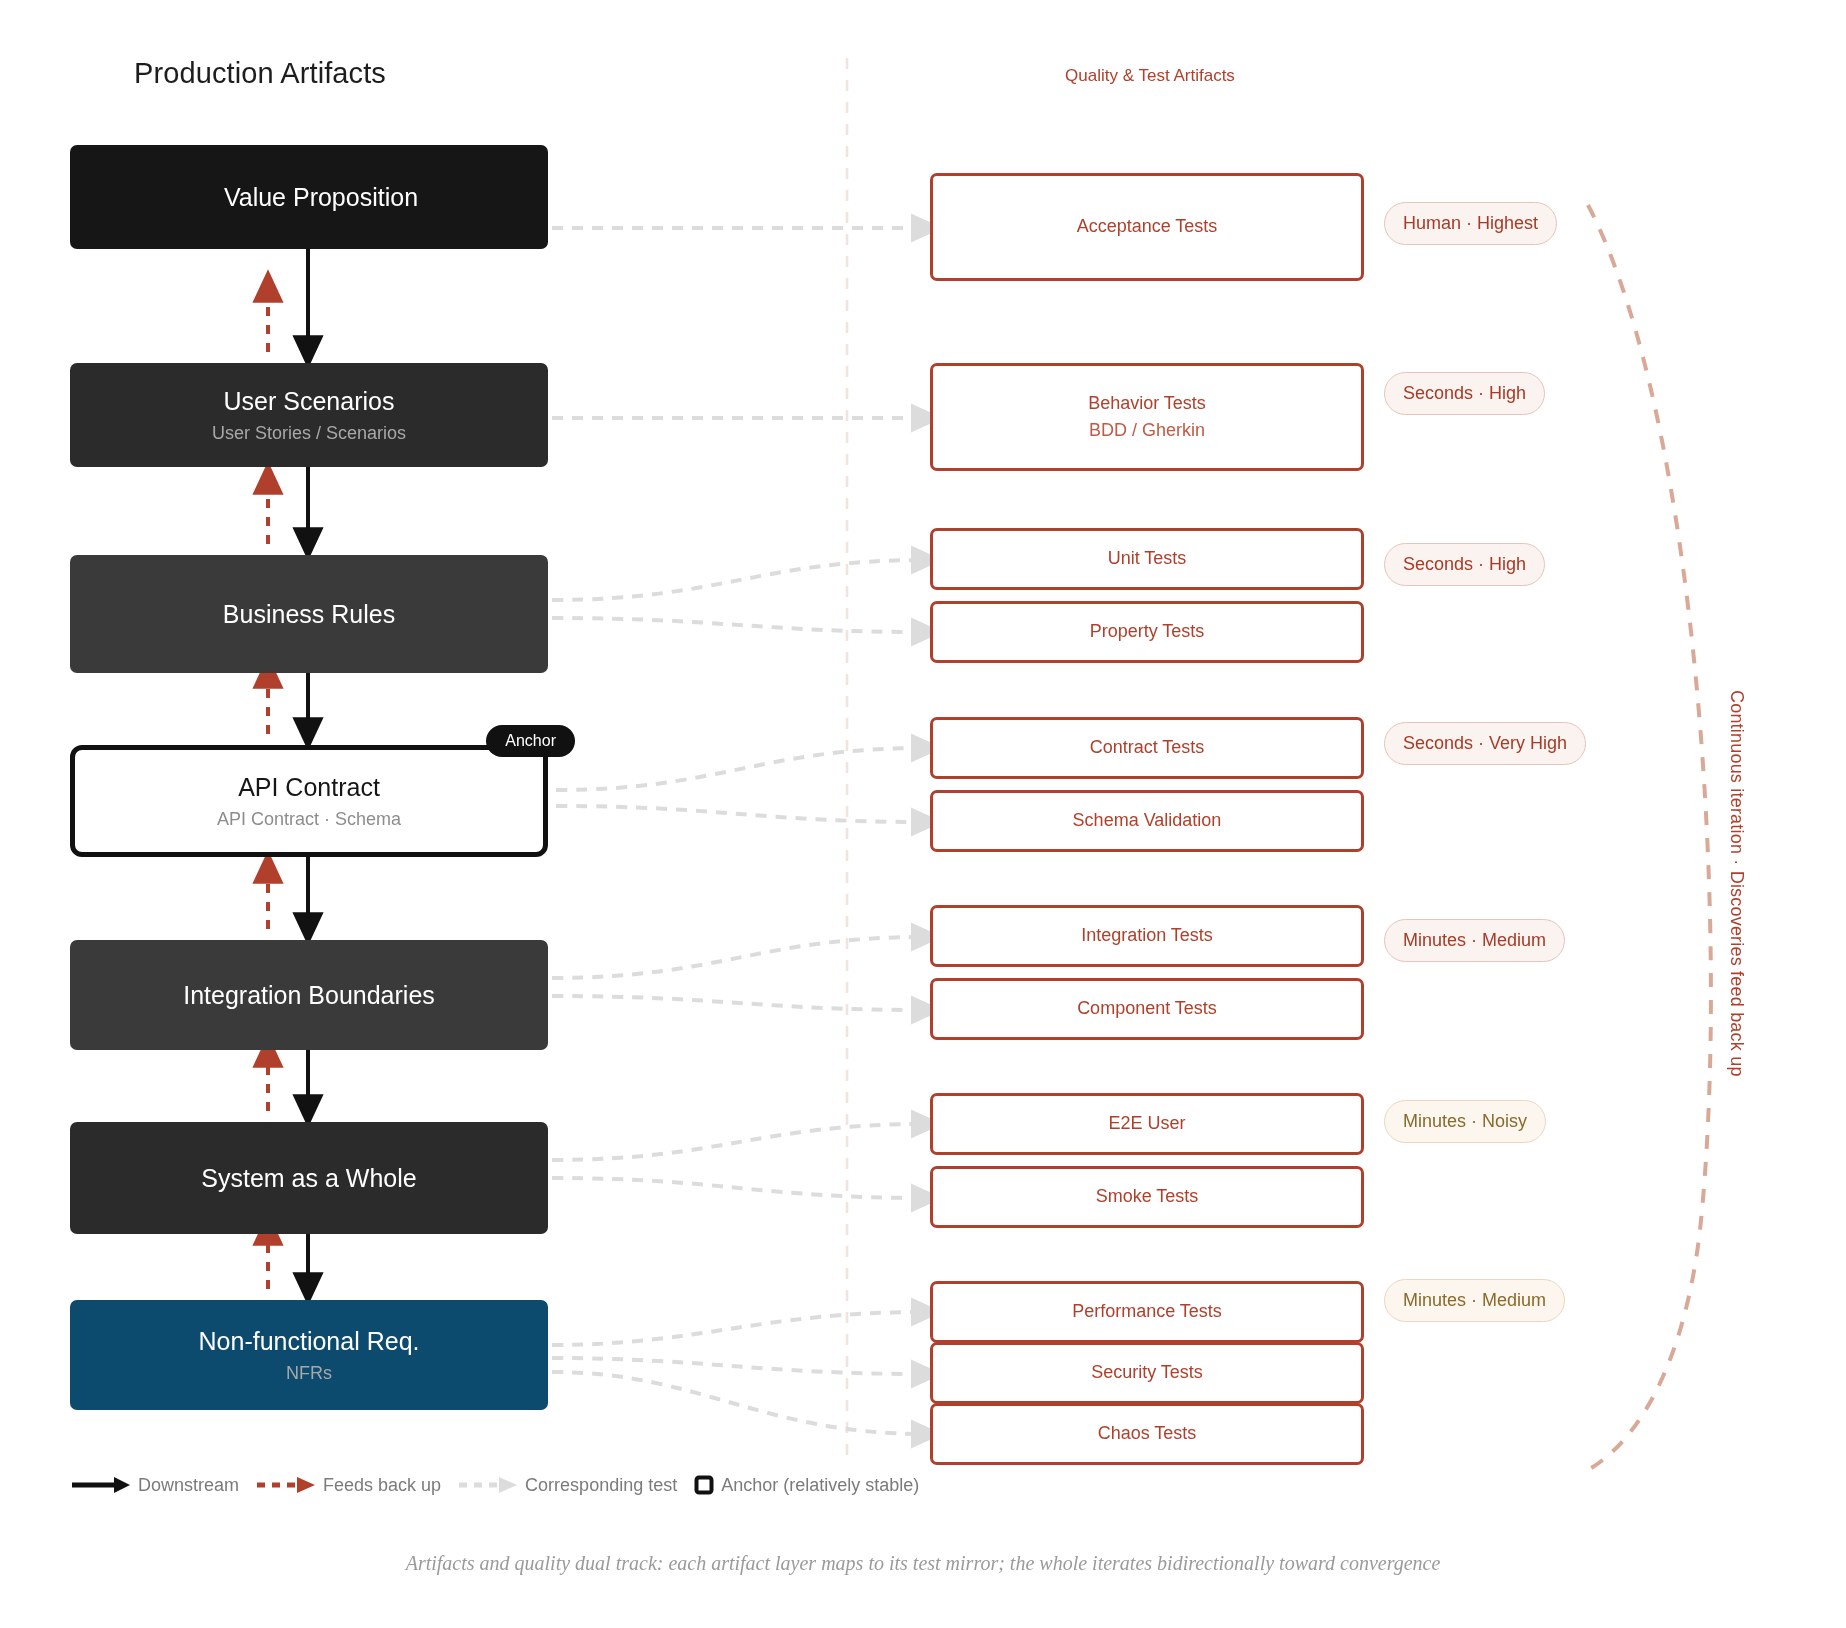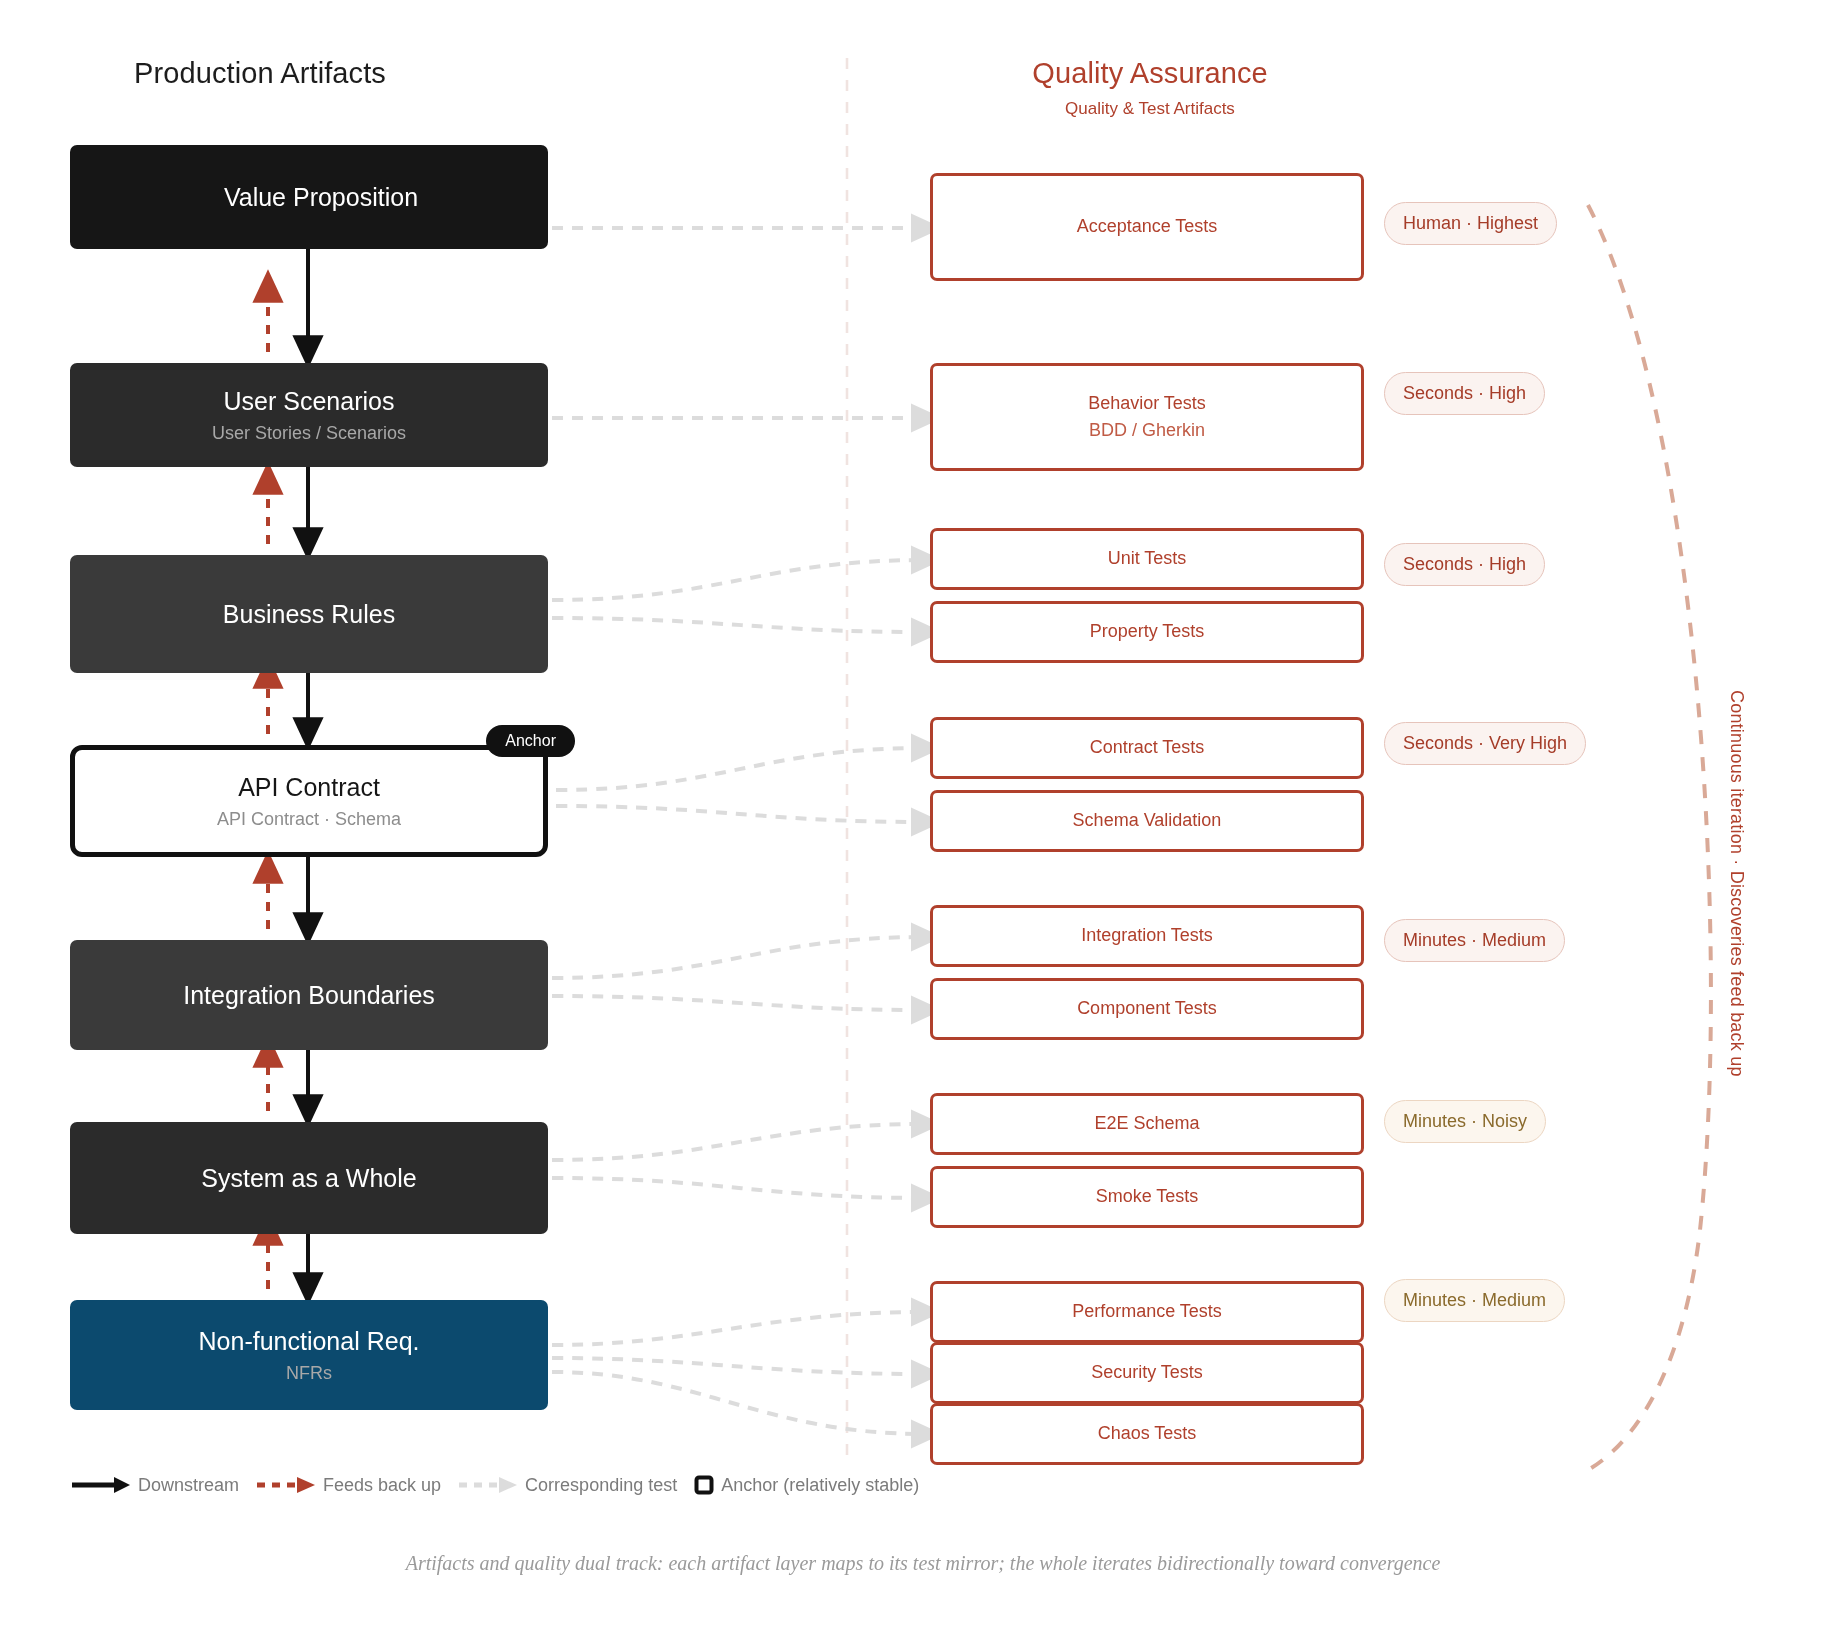--- a/index.html
+++ b/index.html
@@ -249,21 +249,20 @@
       <path d="M552,1372 C700,1372 760,1434 925,1434"></path>
     </g>
 
     <path d="M1588,205 C1700,420 1730,950 1700,1230 C1685,1360 1640,1440 1588,1470" stroke="#d9a997" stroke-width="4" stroke-dasharray="14 13" fill="none"></path>
   </svg>
 
   <div class="col-head" id="head-left">
     <div class="ch-title">Production Artifacts</div>
   </div>
   <div class="col-head" id="head-right">
-    <div class="ch-title">Quality Assurance</div>
     <div class="ch-sub">Quality &amp; Test Artifacts</div>
   </div>
 
   <div id="artifact-list">
       <div class="artifact" style="top: 145px; height: 104px; background: rgb(22, 22, 22); padding-left: 24px;">
         <div class="a-title">Value Proposition</div>
       </div>
       <div class="artifact" style="top: 363px; height: 104px; background: rgb(43, 43, 43);">
         <div class="a-title">User Scenarios</div>
         <div class="a-sub">User Stories / Scenarios</div>
@@ -308,21 +307,21 @@
       <div class="testbox" style="top: 790px; height: 62px;">
         <div class="t-title">Schema Validation</div>
       </div>
       <div class="testbox" style="top: 905px; height: 62px;">
         <div class="t-title">Integration Tests</div>
       </div>
       <div class="testbox" style="top: 978px; height: 62px;">
         <div class="t-title">Component Tests</div>
       </div>
       <div class="testbox" style="top: 1093px; height: 62px;">
-        <div class="t-title">E2E Schema</div>
+        <div class="t-title">E2E User</div>
       </div>
       <div class="testbox" style="top: 1166px; height: 62px;">
         <div class="t-title">Smoke Tests</div>
       </div>
       <div class="testbox" style="top: 1281px; height: 62px;">
         <div class="t-title">Performance Tests</div>
       </div>
       <div class="testbox" style="top: 1342px; height: 62px;">
         <div class="t-title">Security Tests</div>
       </div>

